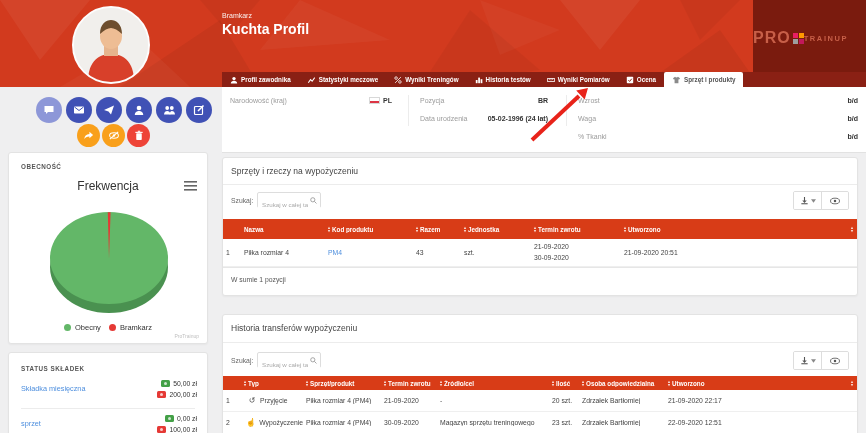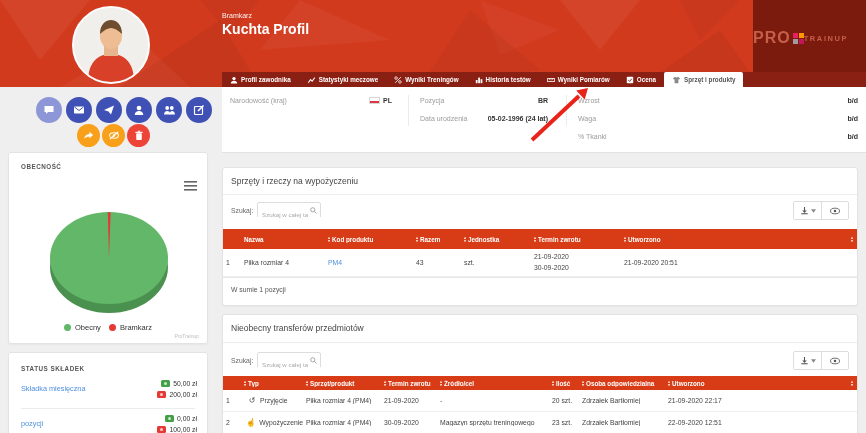--- a/index.html
+++ b/index.html
@@ -251,20 +251,21 @@
     <svg width="10" height="11" viewBox="0 0 10 12">
         <rect x="2" y="3.5" width="6" height="7.5" rx="0.8" fill="#fff"></rect>
         <rect x="1" y="2" width="8" height="1.2" fill="#fff"></rect>
         <rect x="3.7" y="0.8" width="2.6" height="1.2" fill="#fff"></rect>
       </svg>
   </div>
 </div>
 
 <div class="card" style="left:8px; top:152px; width:200px; height:192px;">
   <div class="side-label" style="position:absolute; left:12px; top:10px;">OBECNOŚĆ</div>
+  <div style="position:absolute; left:0; right:0; top:26px; text-align:center; font-size:12px; color:#333;">Frekwencja</div>
   <svg style="position:absolute; right:10px; top:28px;" width="13" height="10" viewBox="0 0 13 10">
       <rect y="0" width="13" height="1.6" fill="#666"></rect>
       <rect y="4" width="13" height="1.6" fill="#666"></rect>
       <rect y="8" width="13" height="1.6" fill="#666"></rect>
     </svg>
   <svg style="position:absolute; left:0; top:48px;" width="200" height="120" viewBox="0 0 200 120">
     <ellipse cx="100" cy="66" rx="59" ry="46" fill="#4a9150"></ellipse>
     <ellipse cx="100" cy="57" rx="59" ry="46" fill="#63b768"></ellipse>
     <path d="M100 57 L98.8 11.2 L101.6 11.3 Z" fill="#e53935"></path>
   </svg>
@@ -276,28 +277,28 @@
 </div>
 
 <div class="card" style="left:8px; top:352px; width:200px; height:110px;">
   <div class="side-label" style="position:absolute; left:12px; top:12px;">STATUS SKŁADEK</div>
   <div class="fee-link" style="top:31px;text-align:right;">Składka miesięczna</div>
   <div class="fee-amounts" style="top:25px;">
     <div><span class="money" style="background:#43a047"><i></i></span><span>50,00 zł</span></div>
     <div><span class="money" style="background:#e53935"><i></i></span><span>200,00 zł</span></div>
   </div>
   <div class="card-hr" style="top:55px; left:12px; right:12px;"></div>
-  <div class="fee-link" style="top:66px;">pozycji</div>
+  <div class="fee-link" style="top:66px;">sprzet</div>
   <div class="fee-amounts" style="top:60px;">
     <div><span class="money" style="background:#43a047"><i></i></span><span>0,00 zł</span></div>
     <div><span class="money" style="background:#e53935"><i></i></span><span>100,00 zł</span></div>
   </div>
 </div>
 
-<div class="card t1" style="left:222px; top:167px; width:636px; height:139px;">
+<div class="card t1" style="left:222px; top:157px; width:636px; height:139px;">
   <div class="card-title">Sprzęty i rzeczy na wypożyczeniu</div>
   <div class="card-hr" style="top:26px;"></div>
   <div class="search-lbl" style="top:39px;">Szukaj:</div>
   <div class="search-box" style="left:34px; top:34px;">
     <input type="text" placeholder="Szukaj w całej tabeli..." style="">
     <svg width="7" height="7" viewBox="0 0 8 8">
         <circle cx="3.2" cy="3.2" r="2.4" fill="none" stroke="#999" stroke-width="1"></circle>
         <line x1="5" y1="5" x2="7.4" y2="7.4" stroke="#999" stroke-width="1"></line>
       </svg>
   </div>
@@ -375,21 +376,21 @@
     <div class="tc w5 green2">
       <div>21-09-2020</div>
       <div>30-09-2020</div>
     </div>
     <div class="tc w6">21-09-2020 20:51</div>
   </div>
   <div class="summary" style="top:109px; height:30px;">W sumie 1 pozycji</div>
 </div>
 
 <div class="card t2" style="left:222px; top:314px; width:636px; height:150px;">
-  <div class="card-title">Nieobecny transferów przedmiotów</div>
+  <div class="card-title">Historia transferów wypożyczeniu</div>
   <div class="card-hr" style="top:27px;"></div>
   <div class="search-lbl" style="top:42px;">Szukaj:</div>
   <div class="search-box" style="left:34px; top:37px;">
     <input type="text" placeholder="Szukaj w całej tabeli..." style="">
     <svg width="7" height="7" viewBox="0 0 8 8">
         <circle cx="3.2" cy="3.2" r="2.4" fill="none" stroke="#999" stroke-width="1"></circle>
         <line x1="5" y1="5" x2="7.4" y2="7.4" stroke="#999" stroke-width="1"></line>
       </svg>
   </div>
   <div class="btn-group" style="right:8px; top:36px;">

